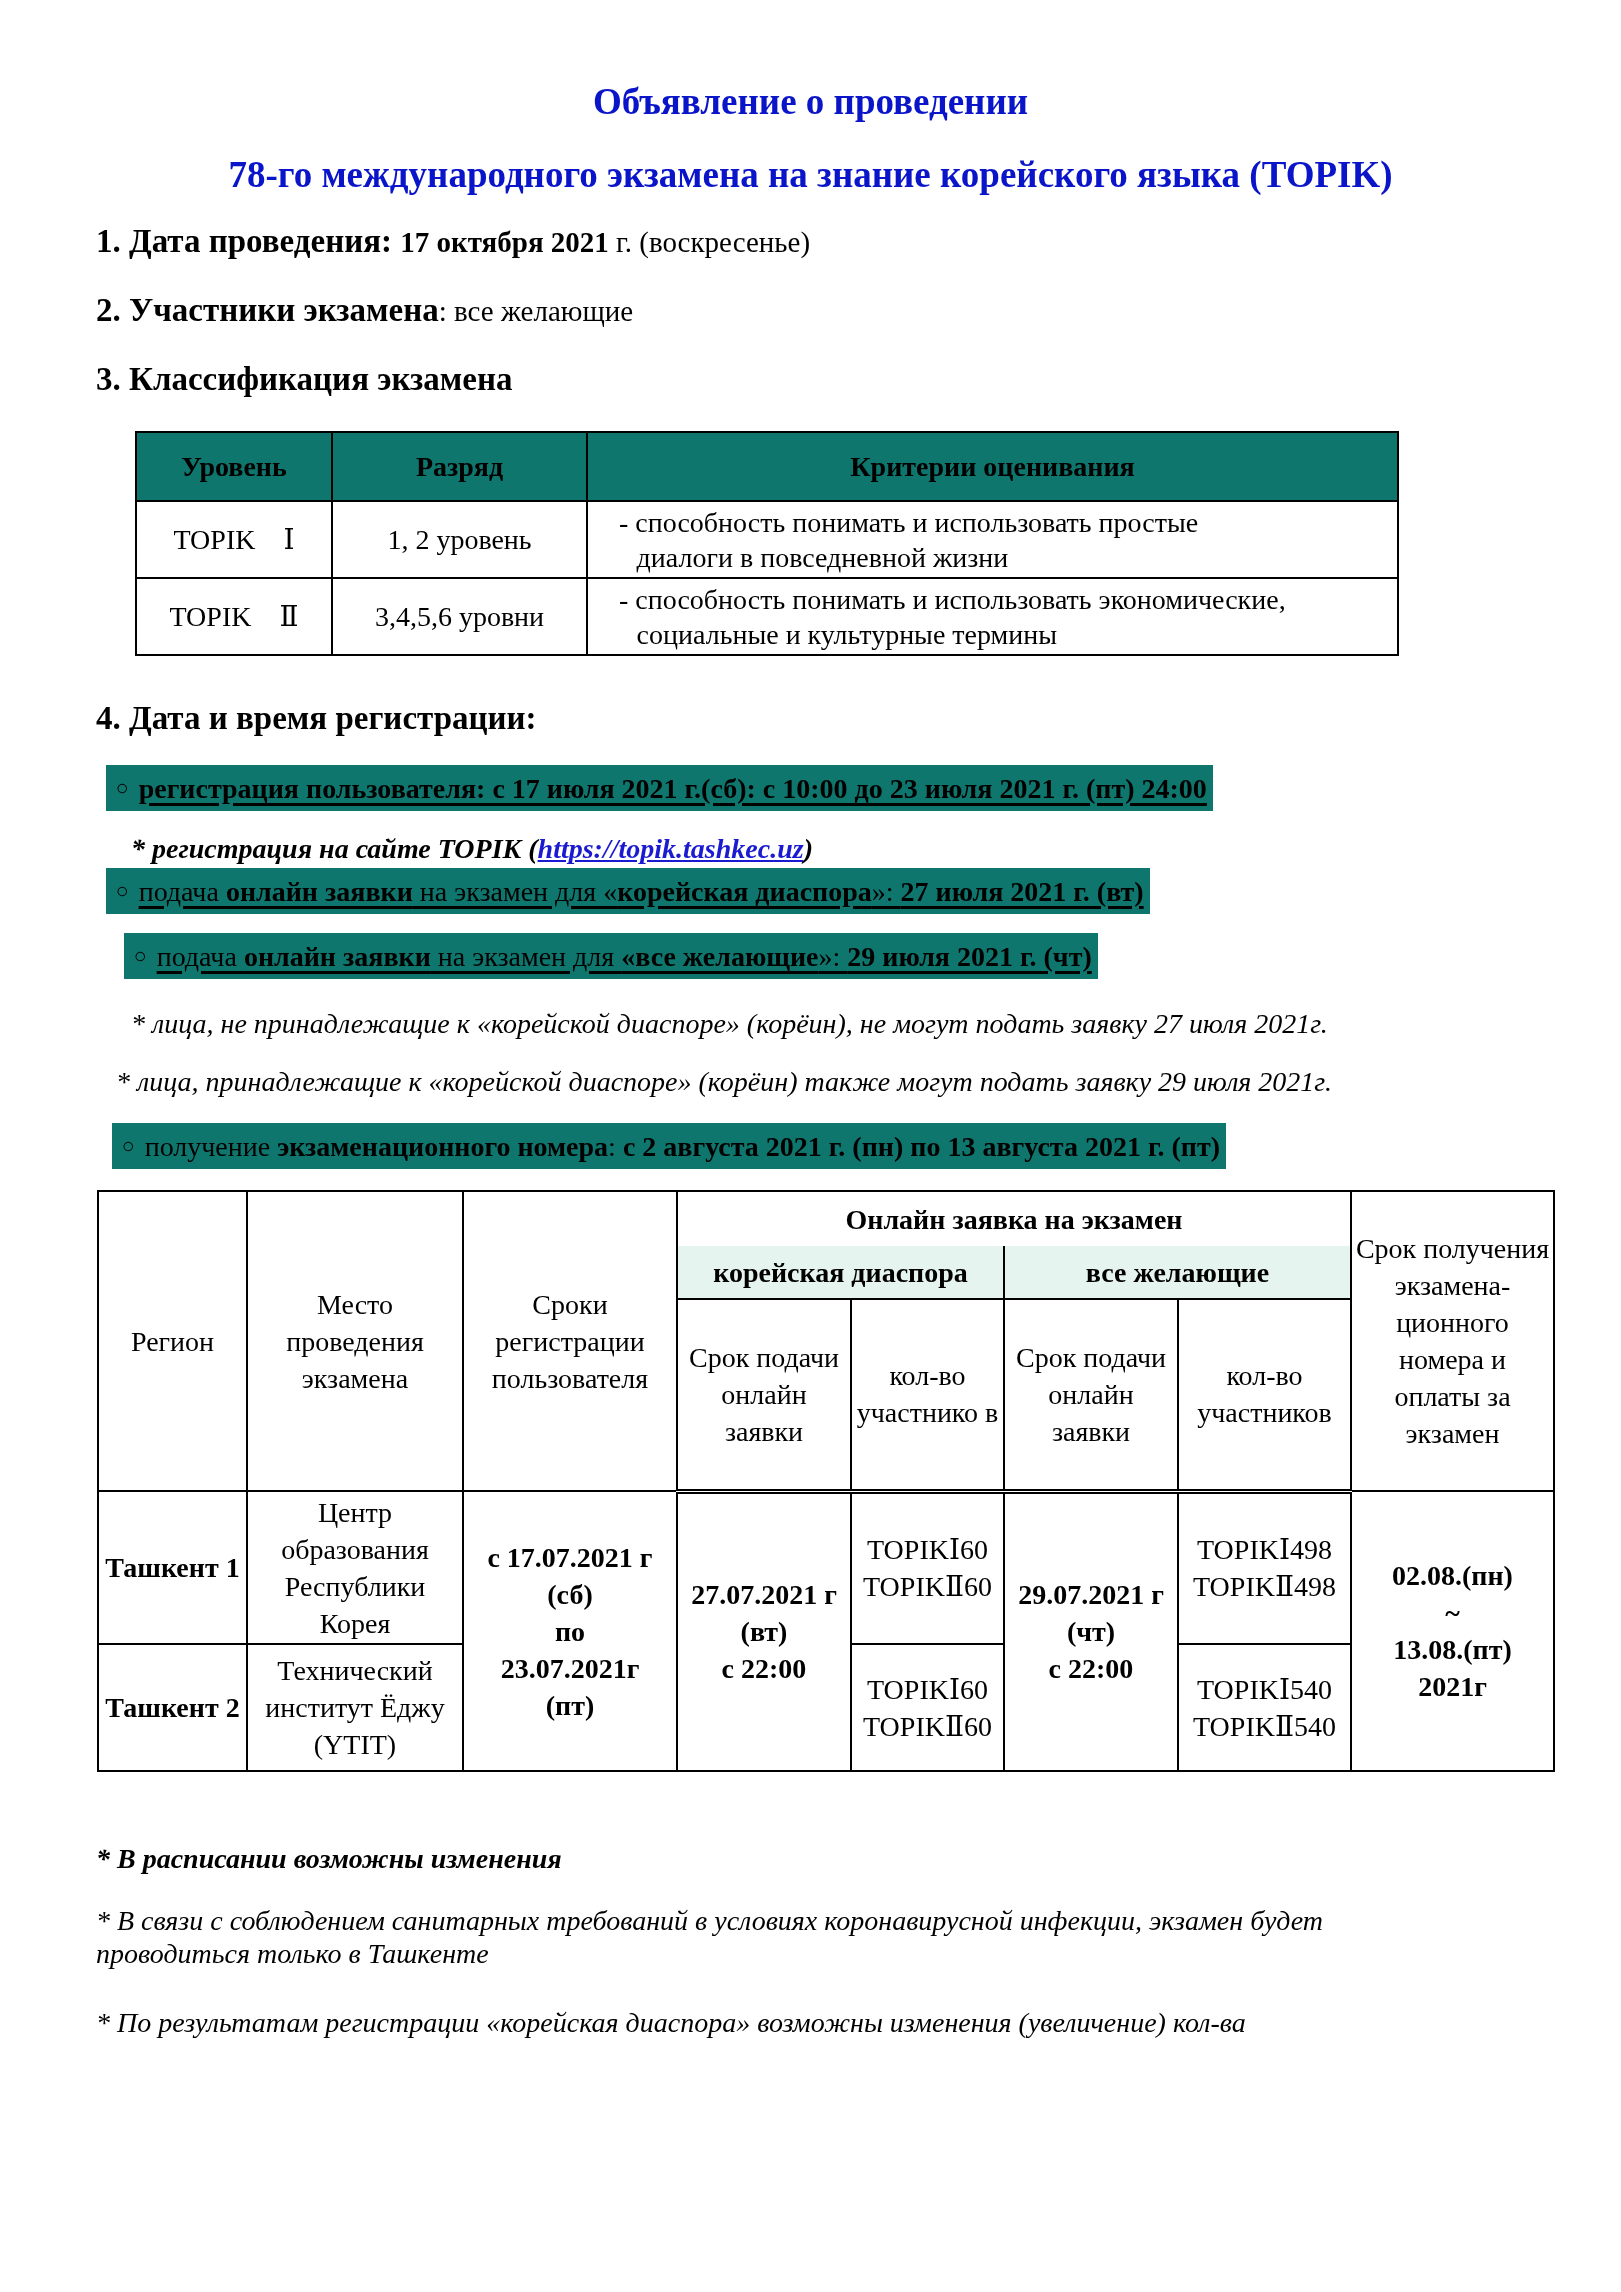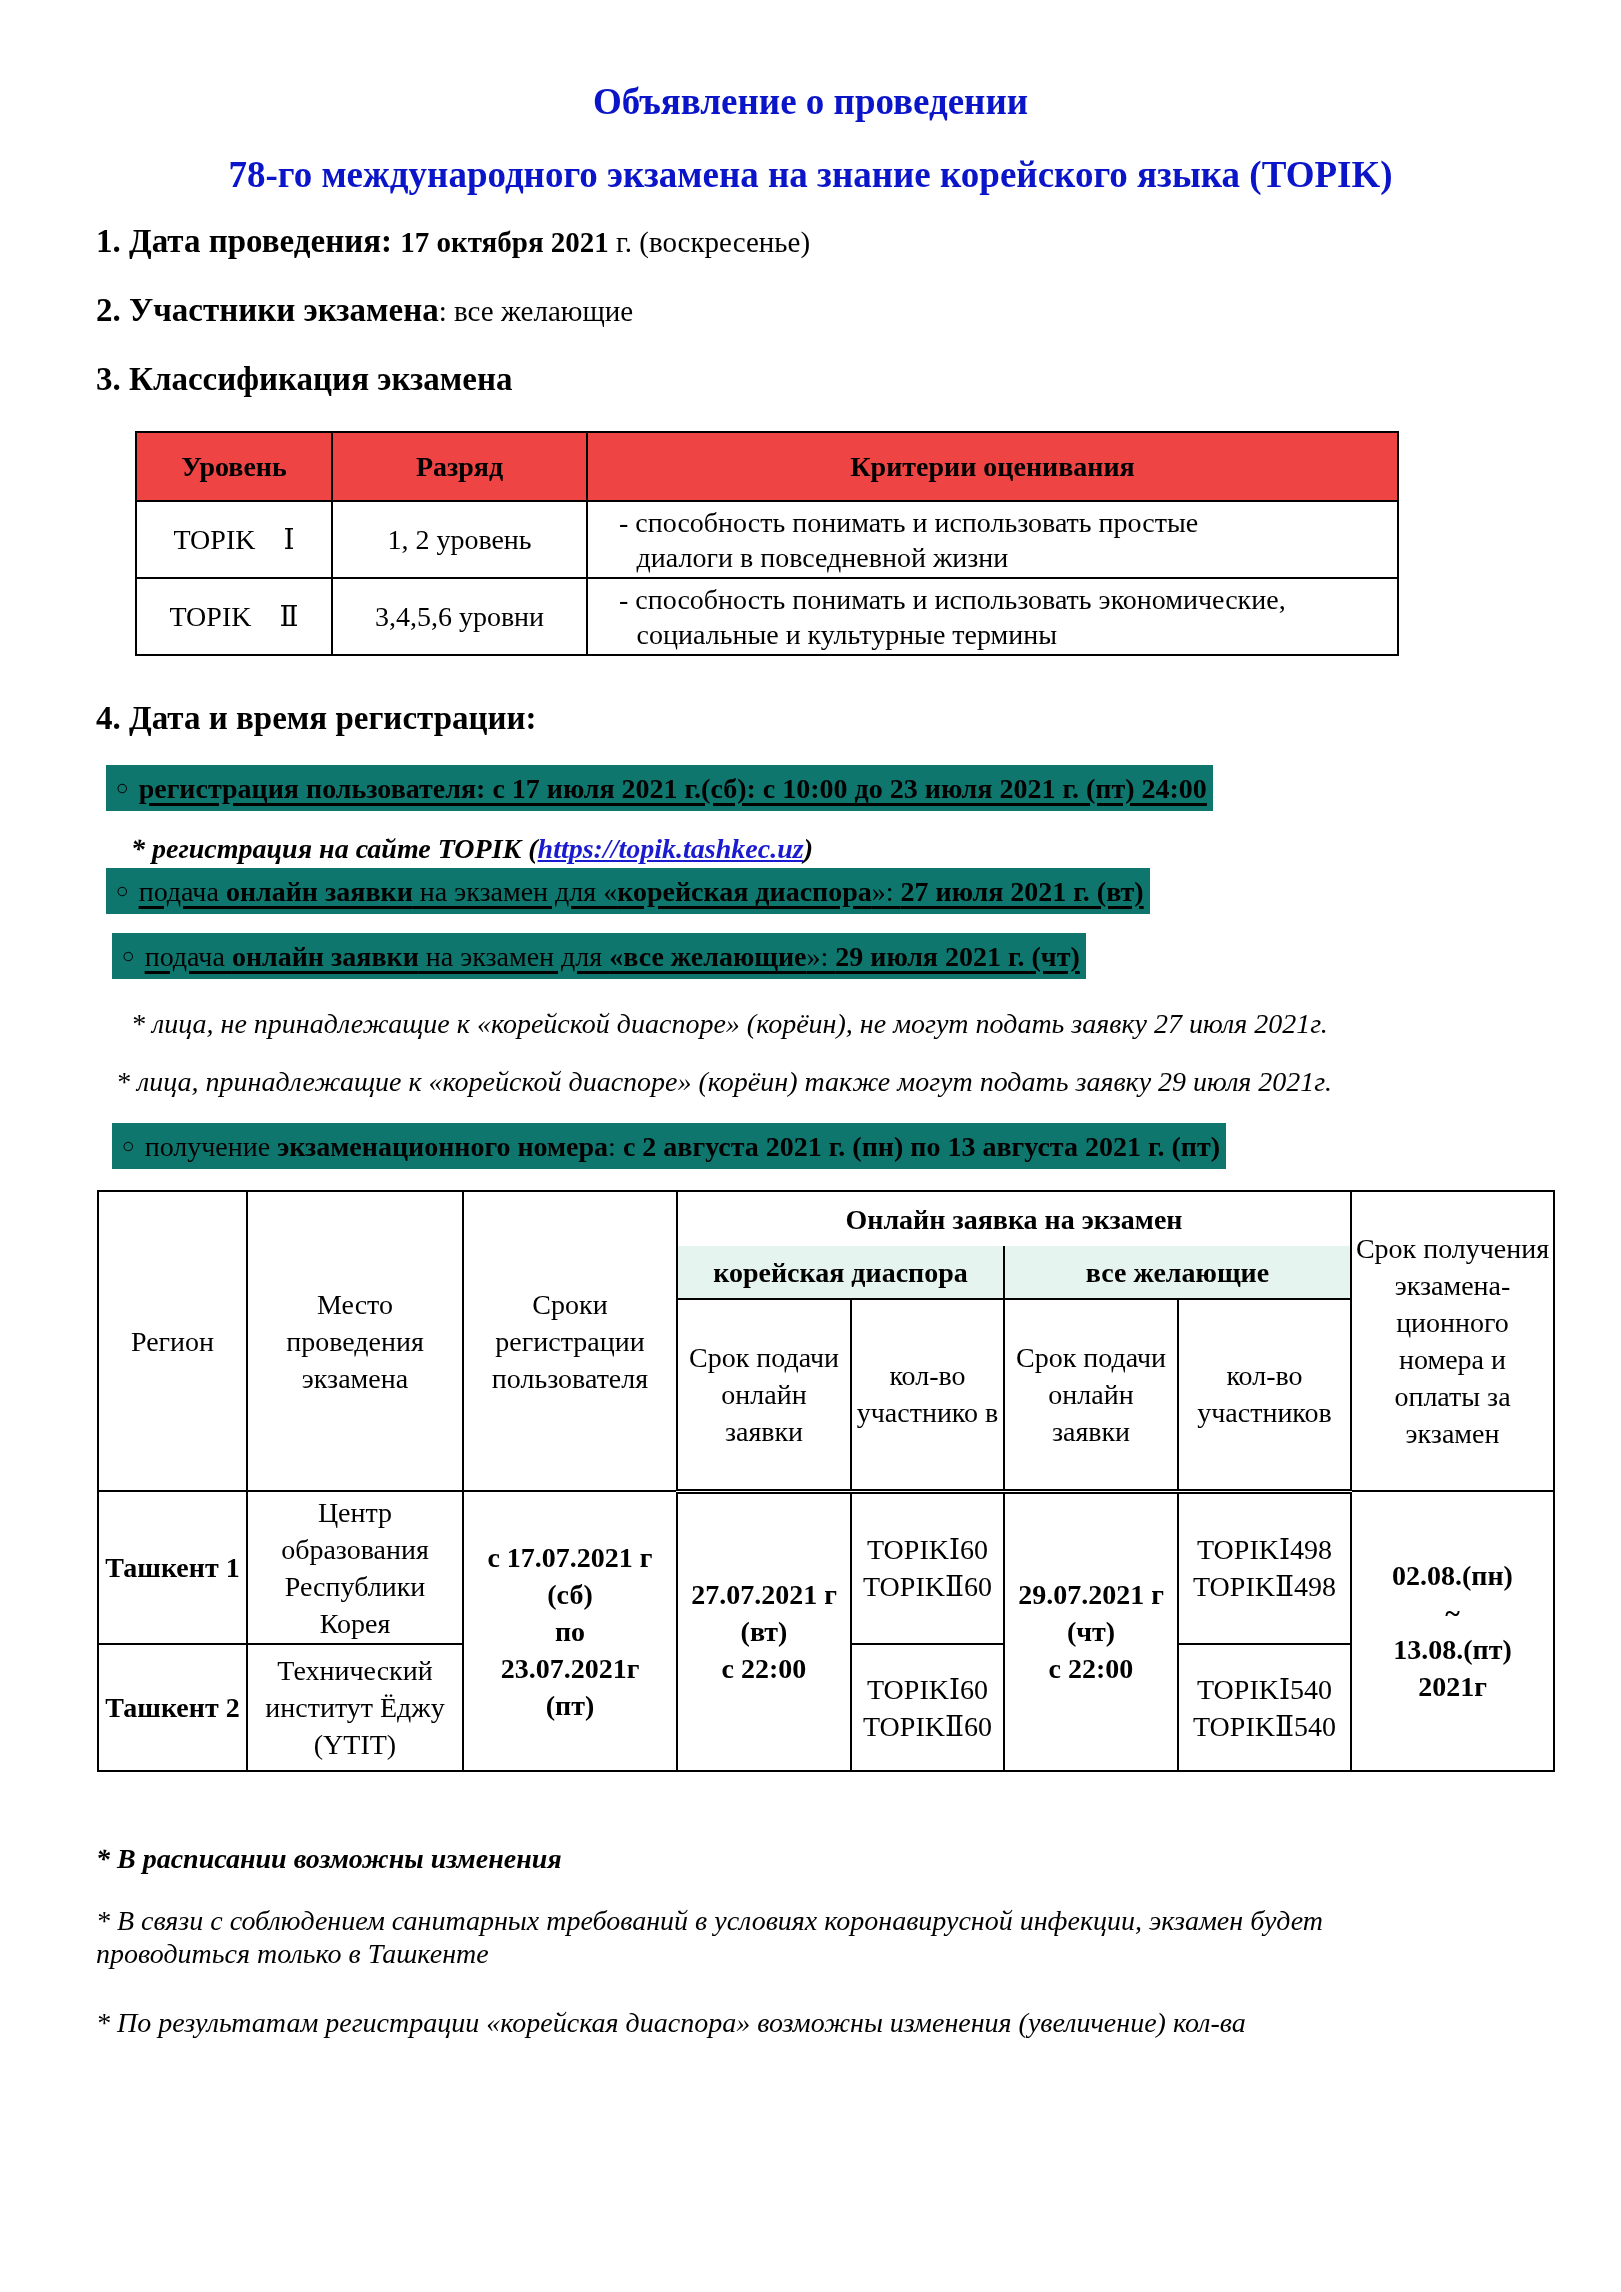--- a/index.html
+++ b/index.html
@@ -13,21 +13,21 @@
   .hl { background: #0f766e; }
   .line { font-size: 28px; white-space: nowrap; padding: 7.8px 5.9px 5.9px 9.8px; }
   .line .u { text-decoration: underline; text-decoration-thickness: 2.9px; text-underline-offset: 4.9px; }
   .circ { font-size: 21.6px; vertical-align: 2.9px; margin-right: 9.8px; }
   .note { font-size: 28px; font-style: italic; white-space: nowrap; }
   .link { color: #1a1ad0; text-decoration: underline; }
 
   table { border-collapse: collapse; }
   .t1 { left: 135px; top: 431px; width: 1264px; font-size: 28px; }
   .t1 td, .t1 th { border: 2px solid #000; }
-  .t1 th { background: #ef4444; font-weight: bold; height: 65px; border-bottom: 2.9px solid #000; }
+  .t1 th { background: #0f766e; font-weight: bold; height: 65px; border-bottom: 2.9px solid #000; }
   .t1 td { height: 73px; text-align: center; line-height: 35px; }
   .t1 td.crit { text-align: left; padding-left: 31px; border-radius: 29px; }
   .t1 .indent { padding-left: 17.6px; display: block; }
 
   .t2 { left: 97px; top: 1190px; width: 1458px; font-size: 28px; text-align: center; line-height: 37px; }
   .t2 td { border: 2px solid #000; vertical-align: middle; padding: 0 2px; }
   .t2 .mint { background: #e6f4ef; font-weight: bold; }
   .t2 .bold { font-weight: bold; }
   .t2 tr.hdr-last td { border-bottom: 5.9px double #000; }
   .t2 .grp { font-weight: bold; border-bottom: none; }
@@ -82,21 +82,21 @@
 </div>
 
 <div class="abs note" style="left:131px; top:833px; font-weight:bold;">
   <span>* регистрация на сайте TOPIK (</span><span class="link">https://topik.tashkec.uz</span><span>)</span>
 </div>
 
 <div class="abs line hl" style="left:106px; top:868px;">
   <span class="circ">○</span><span class="u"><span>подача </span><b>онлайн заявки</b><span> на экзамен для «</span><b>корейская диаспора</b><span>»: </span><b>27 июля 2021 г. (вт)</b></span>
 </div>
 
-<div class="abs line hl" style="left:112px; top:933px;">
+<div class="abs line hl" style="left:124px; top:933px;">
   <span class="circ">○</span><span class="u"><span>подача </span><b>онлайн заявки</b><span> на экзамен для </span><b>«все желающие</b><span>»: </span><b>29 июля 2021 г. (чт)</b></span>
 </div>
 
 <div class="abs note" style="left:131px; top:1008px;">* лица, не принадлежащие к «корейской диаспоре» (корёин), не могут подать заявку 27 июля 2021г.</div>
 <div class="abs note" style="left:116px; top:1066px;">* лица, принадлежащие к «корейской диаспоре» (корёин) также могут подать заявку 29 июля 2021г.</div>
 
 <div class="abs line hl" style="left:112px; top:1123px;">
   <span class="circ">○</span><span>получение </span><b>экзаменационного номера</b><span>: </span><b>с 2 августа 2021 г. (пн) по 13 августа 2021 г. (пт)</b>
 </div>
 

